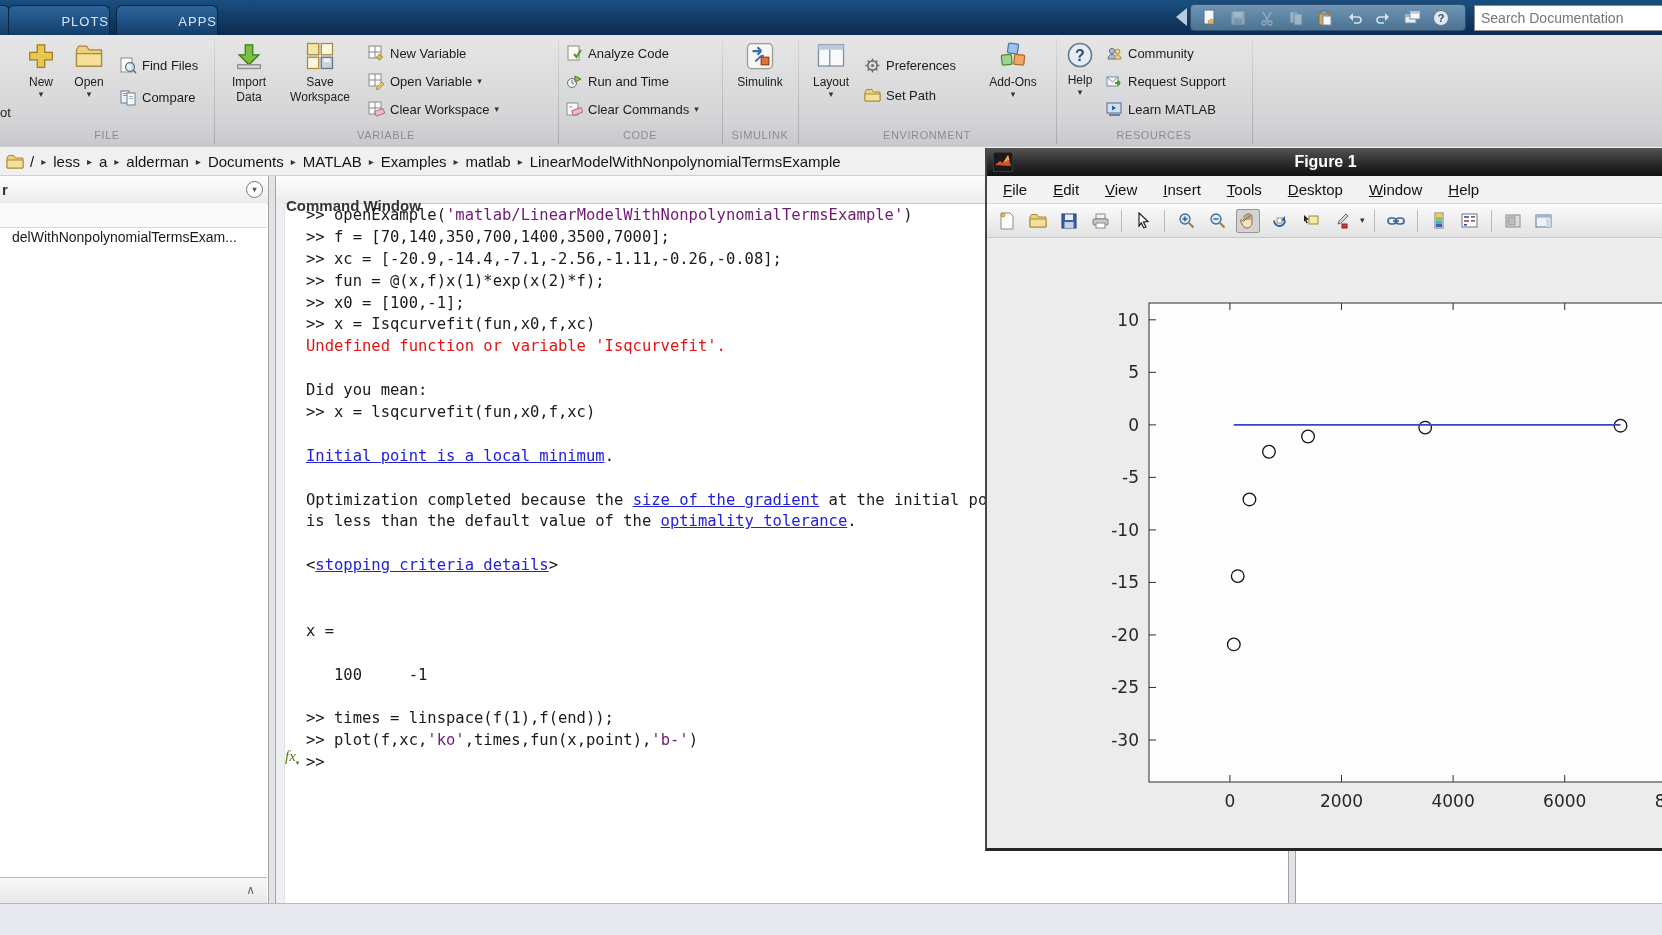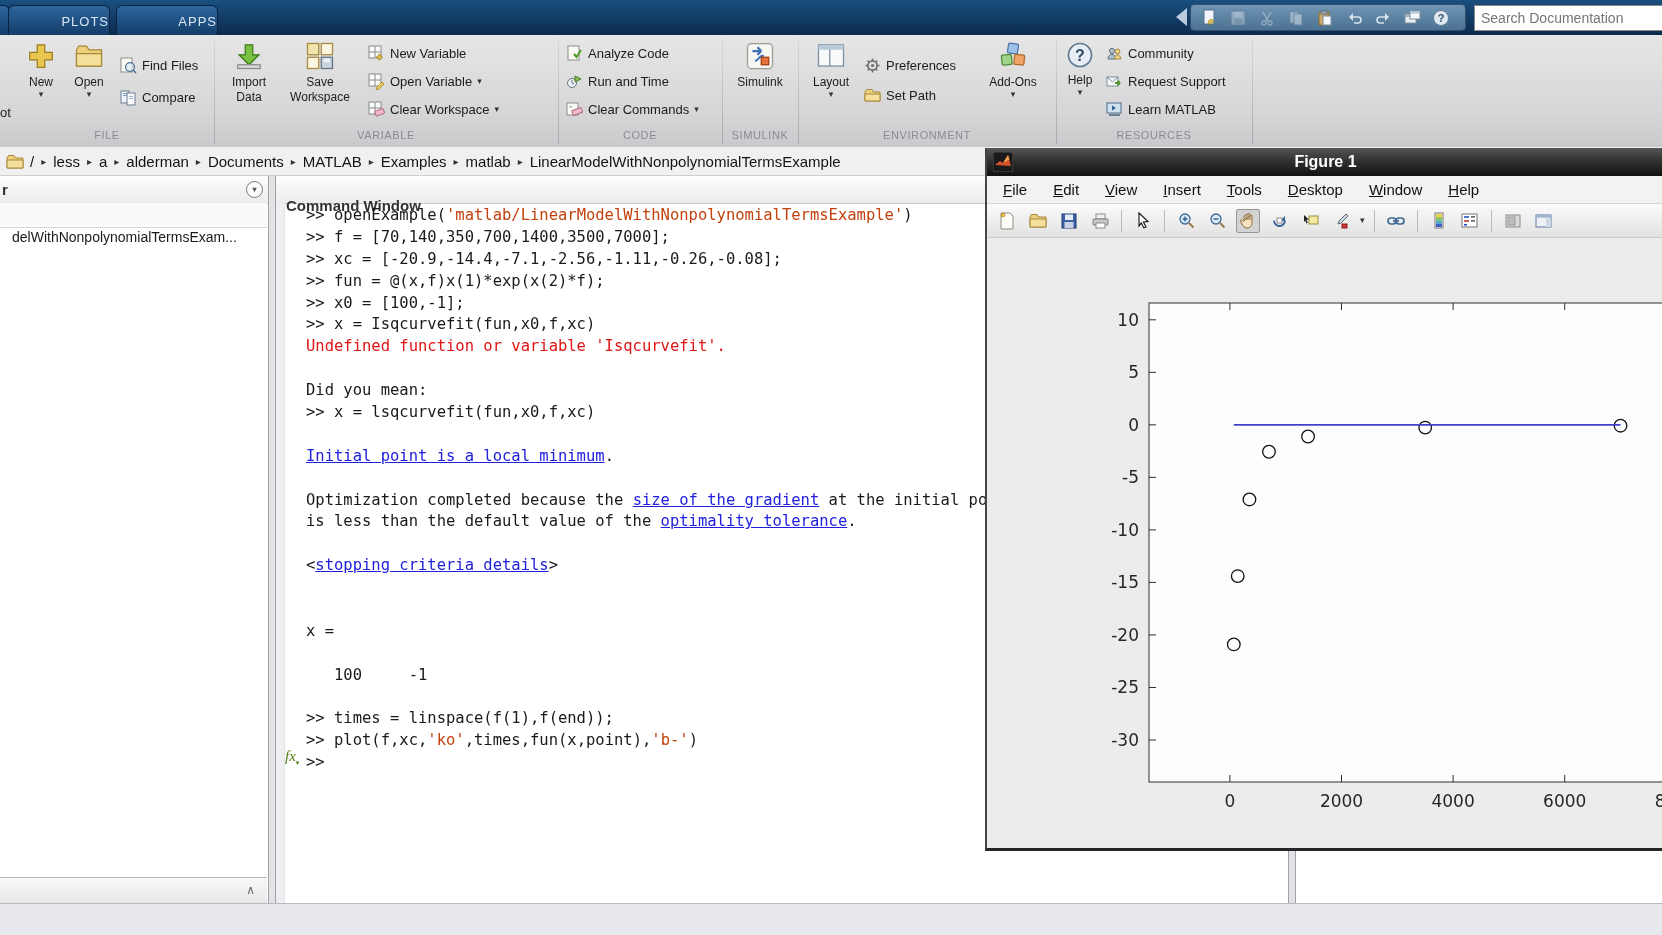--- a/index.html
+++ b/index.html
@@ -38,21 +38,21 @@
   .leftpanel{left:0;top:176px;width:268px;height:727px;border-right:1px solid #a2a2a6;}
   .lp-colhead{left:0;top:27px;width:267px;height:24px;background:#fafafa;border-bottom:1px solid #d8d8d8;}
   .lp-file{left:0;top:53px;width:267px;height:19px;font-size:14px;color:#1a1a1a;white-space:nowrap;overflow:hidden;}
   .lp-foot{left:0;top:701px;width:267px;height:25px;background:linear-gradient(#f8f8f8,#e8e8e8);border-top:1px solid #b5b5ba;}
   .chev{font-size:12px;color:#666;}
   .circlebtn{width:15px;height:15px;border:1px solid #777;border-radius:50%;display:flex;align-items:center;justify-content:center;font-size:8px;color:#555;background:#fdfdfd;}
   .cwpanel{left:275px;top:176px;width:1012px;height:727px;border-left:1px solid #a2a2a6;border-right:1px solid #a2a2a6;}
   .gutter{left:0;top:27px;width:8px;height:700px;background:#efeff1;border-right:1px solid #e2e2e4;}
   .cmdtext{left:30px;top:29px;width:1400px;}
   .cmd-line{height:21.9px;line-height:21.9px;white-space:pre;font-family:"DejaVu Sans Mono",monospace;font-size:15.5px;color:#1a1a1a;}
-  .t-str{color:#c2410c;}
+  .t-str{color:#701a75;}
   .t-err{color:#e01414;}
   .t-link{color:#2020dd;text-decoration:underline;cursor:pointer;}
   .fx{font-family:Liberation Serif, serif;font-style:italic;font-size:15px;color:#4d7c0f;}
   .rightsliver{left:1295px;top:176px;width:367px;height:727px;background:#fff;border-left:1px solid #a2a2a6;border-top:1px solid #a2a2a6;}
   .statusbar{left:0;top:903px;width:1662px;height:32px;background:#e8e8ef;border-top:1px solid #b8b8c2;}
   
   .figwin{left:985px;top:148px;width:677px;height:700px;z-index:20;background:#ececec;
     border-left:2px solid #454545;border-bottom:3px solid #262626;box-sizing:content-box;}
   .figtitle{left:0;top:0;width:677px;height:28px;background:linear-gradient(#555 0%,#2b2b2b 55%,#111 100%);
     display:flex;align-items:center;}

